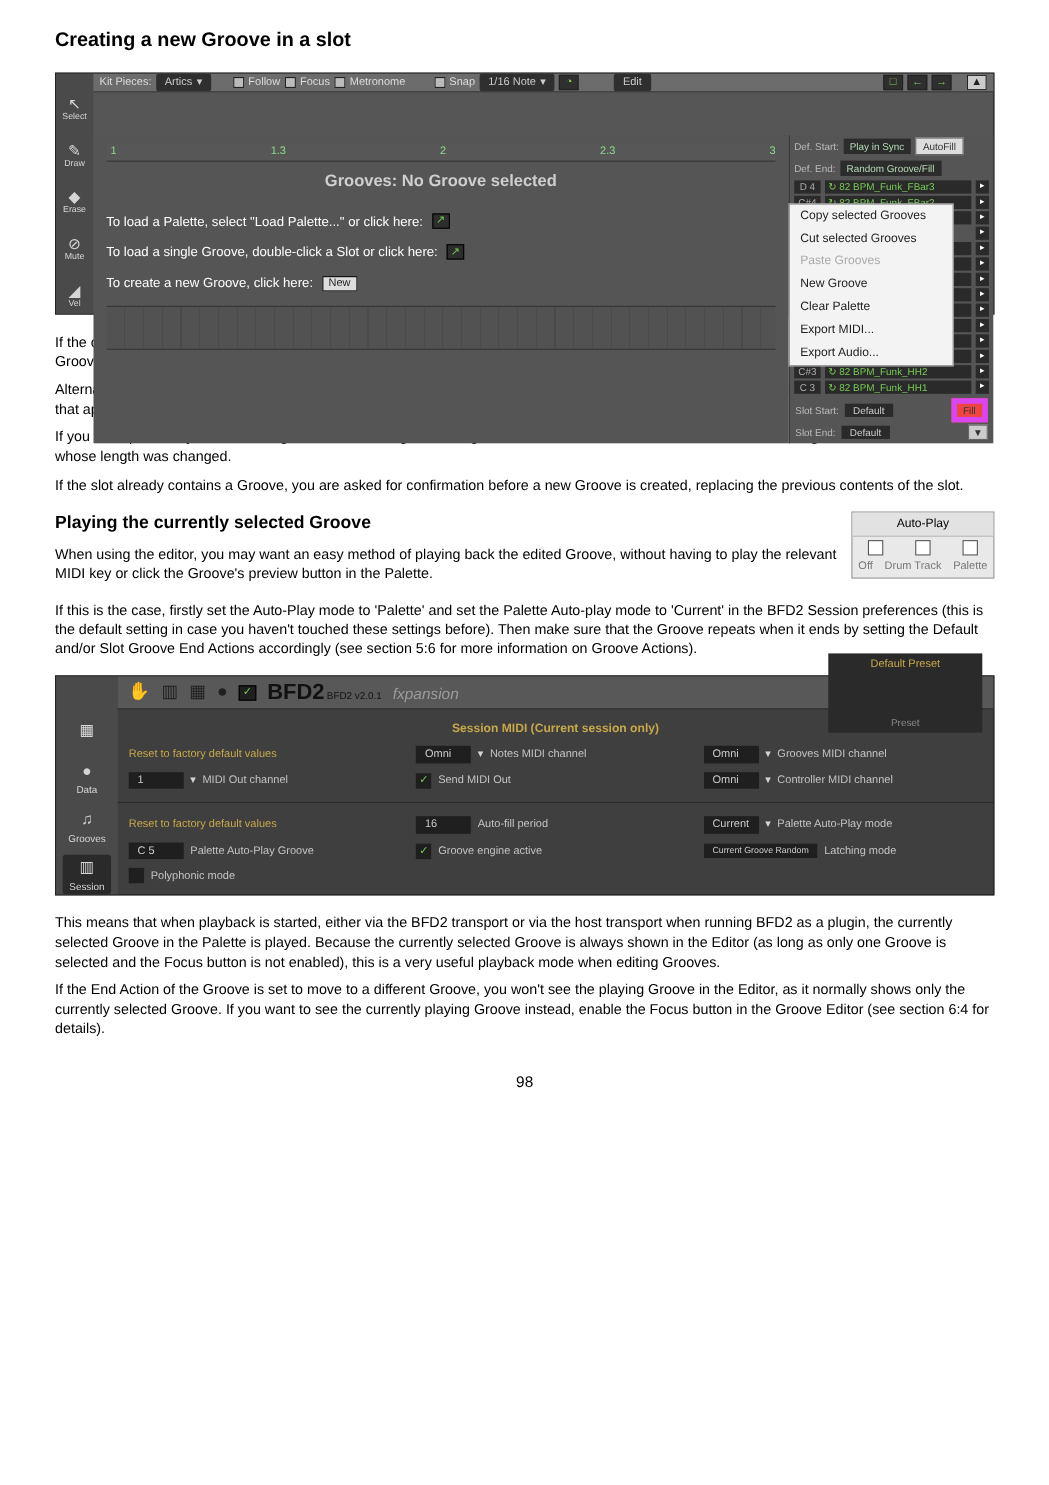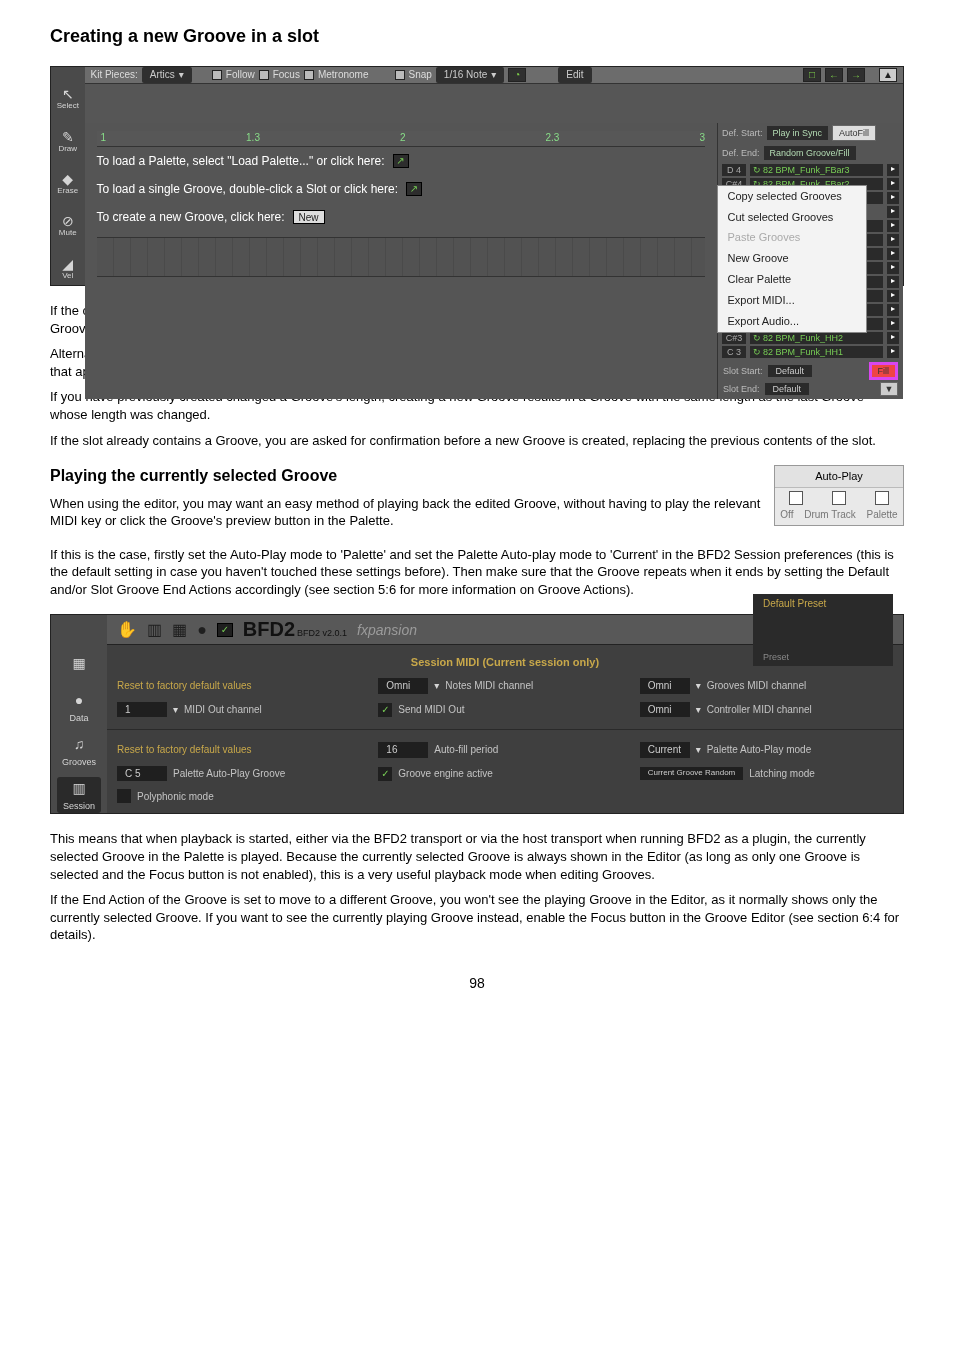--- a/index.html
+++ b/index.html
@@ -144,21 +144,21 @@
     position:absolute;left:632px;top:62px;width:150px;background:#f3f3f3;color:#222;
     border:1px solid #888;z-index:5;font-size:11px;
   }
   .sc1 .rightcol .menu .mi {padding:3px 10px;}
   .sc1 .rightcol .menu .mi.dis {color:#aaa;}
   .sc1 .rightcol .slotinfo {
     margin-top:auto;padding:3px 5px;font-size:9px;color:#bbb;display:flex;flex-direction:column;gap:2px;
   }
   .sc1 .rightcol .slotinfo .r {display:flex;gap:5px;align-items:center;}
   .sc1 .rightcol .slotinfo .r .v {background:#2a2a2a;padding:0 8px;color:#ccc;}
-  .sc1 .rightcol .slotinfo .fill {background:#ef4444;color:#333;padding:0 6px;margin-left:auto;border:3px solid #d946ef;text-align:right;}
+  .sc1 .rightcol .slotinfo .fill {background:#ef4444;color:#333;padding:0 6px;margin-left:auto;border:5px solid #d946ef;text-align:right;}
   .sc1 .rightcol .slotinfo .downbtn {width:18px;height:14px;background:#ccc;border:1px solid #666;display:flex;align-items:center;justify-content:center;margin-left:auto;color:#333;}
 
   
   .autoplay {
     float:right;width:130px;border:1px solid #999;background:#e9e9e9;
     margin:0 0 8px 10px;font-size:11px;text-align:center;
   }
   .autoplay .t {background:#e2e2e2;padding:3px 0;border-bottom:1px solid #bbb;}
   .autoplay .row {display:flex;justify-content:space-around;padding:3px 0;}
   .autoplay .row .box {width:14px;height:14px;border:1px solid #555;background:#fff;}
@@ -178,21 +178,21 @@
   .sc2 .mainc{flex:1;display:flex;flex-direction:column;}
   .sc2 .hdr {
     height:30px;display:flex;align-items:center;gap:10px;padding:0 10px;
     background:#585858;border-bottom:1px solid #222;
   }
   .sc2 .hdr .ic{font-size:16px;color:#1f1f1f;}
   .sc2 .hdr .logo{font-size:18px;font-weight:bold;color:#111;display:flex;align-items:baseline;gap:2px;}
   .sc2 .hdr .logo .b{font-family:Arial Black,Arial;font-size:20px;}
   .sc2 .hdr .logo .sm{font-size:9px;font-weight:normal;}
   .sc2 .hdr .fx{font-style:italic;color:#9b9b9b;font-size:14px;}
-  .sc2 .hdr .preset{margin-left:auto;background:#2a2a2a;padding:3px 10px;display:flex;flex-direction:column;min-width:140px;}
+  .sc2 .hdr .preset{margin-left:auto;background:#2a2a2a;padding:3px 10px;display:flex;flex-direction:column;min-width:140px;align-items:center;}
   .sc2 .hdr .preset .l{color:#c8a84a;font-size:10px;}
   .sc2 .hdr .chkbox{width:16px;height:14px;background:#1f1f1f;color:#7c5;display:flex;align-items:center;justify-content:center;border:1px solid #000;}
   .sc2 .sect {
     padding:6px 10px;
   }
   .sc2 .sect .sh{font-weight:bold;color:#c8a84a;text-align:center;font-size:11px;margin:4px 0 8px 0;}
   .sc2 .sect .row3{display:grid;grid-template-columns:1fr 1fr 1fr;gap:8px;align-items:center;}
   .sc2 .sect .field{display:flex;align-items:center;gap:6px;}
   .sc2 .sect .field .lbl{color:#c4c4c4;font-size:10px;}
   .sc2 .sect .field .lbl.org{color:#c8a84a;}
@@ -264,20 +264,21 @@
     </div>
     <div class="body">
       <div class="tracks">
         <div class="ruler">
           <span>1</span>
           <span>1.3</span>
           <span>2</span>
           <span>2.3</span>
           <span>3</span>
         </div>
+        <div class="title">Grooves: No Groove selected</div>
         <div class="line">
             <span>To load a Palette, select "Load Palette..." or click here:</span>
             <span class="mini">↗</span>
           </div>
         <div class="line">
             <span>To load a single Groove, double-click a Slot or click here:</span>
             <span class="mini">↗</span>
           </div>
         <div class="line">
             <span>To create a new Groove, click here:</span>

